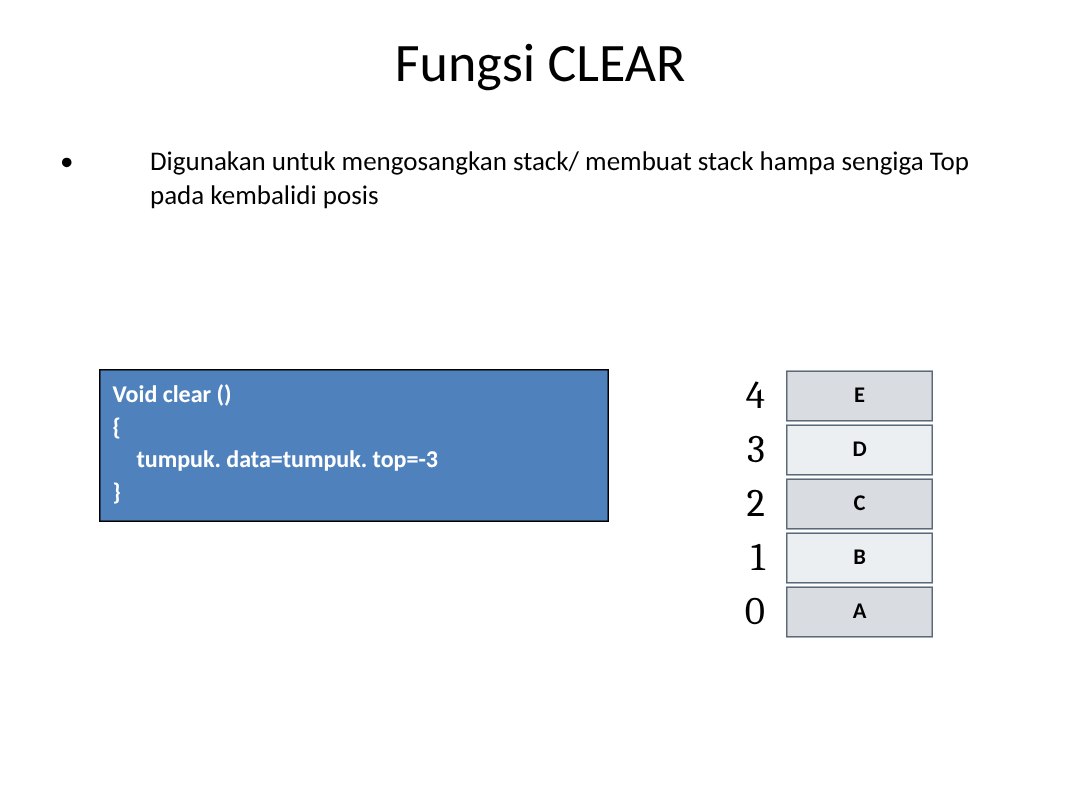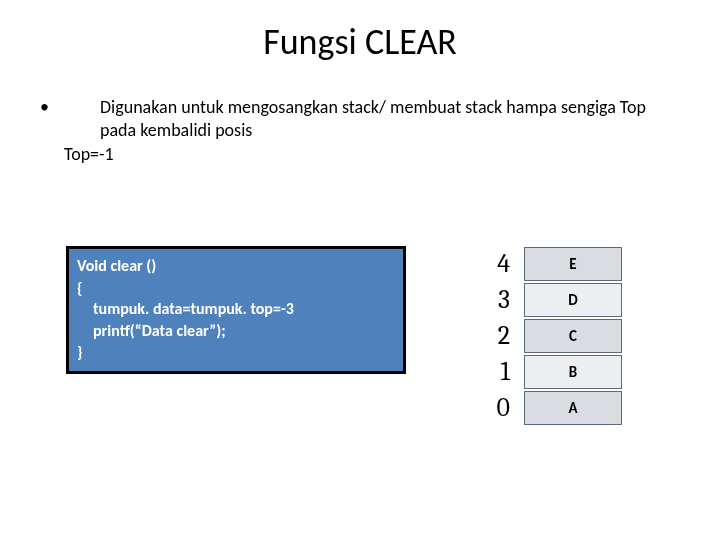--- a/index.html
+++ b/index.html
@@ -52,21 +52,21 @@
   .bullet-sub {
     margin-left: 24px;
     font-size: 18px;
   }
   .code-box {
     position: absolute;
     top: 246px;
     left: 66px;
     width: 340px;
     background: #4f81bd;
-    border: 3px solid #000000;
+    border: 1px solid #000000;
     color: #fff;
     font-size: 16px;
     font-weight: 700;
     padding: 6px 8px 8px 8px;
     box-sizing: border-box;
     line-height: 1.35;
   }
   .code-indent {
     padding-left: 16px;
   }
@@ -109,28 +109,26 @@
 
 <div class="slide">
 
   <div class="title">Fungsi CLEAR</div>
 
   <div class="bullet-block">
     <div class="bullet-row">
       <div class="bullet-mark">•</div>
       <div class="bullet-text">Digunakan untuk mengosangkan stack/ membuat stack hampa sengiga Top pada kembalidi posis</div>
     </div>
-    <div class="bullet-sub">Top=-1</div>
   </div>
 
   <div class="code-box">
     <div>Void clear ()</div>
     <div>{</div>
     <div class="code-indent">tumpuk. data=tumpuk. top=-3</div>
-    <div class="code-indent">printf(“Data clear”);</div>
     <div>}</div>
   </div>
 
   <div class="stack-area">
     <div class="stack-row">
       <div class="stack-index">4</div>
       <div class="stack-cell">E</div>
     </div>
     <div class="stack-row">
       <div class="stack-index">3</div>

